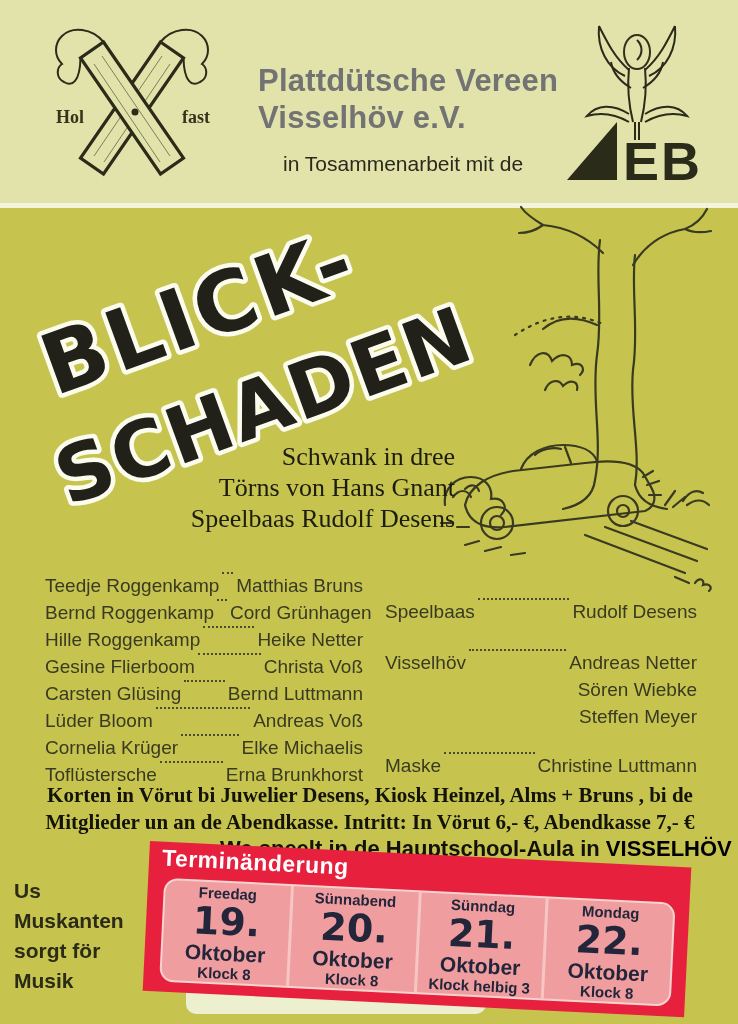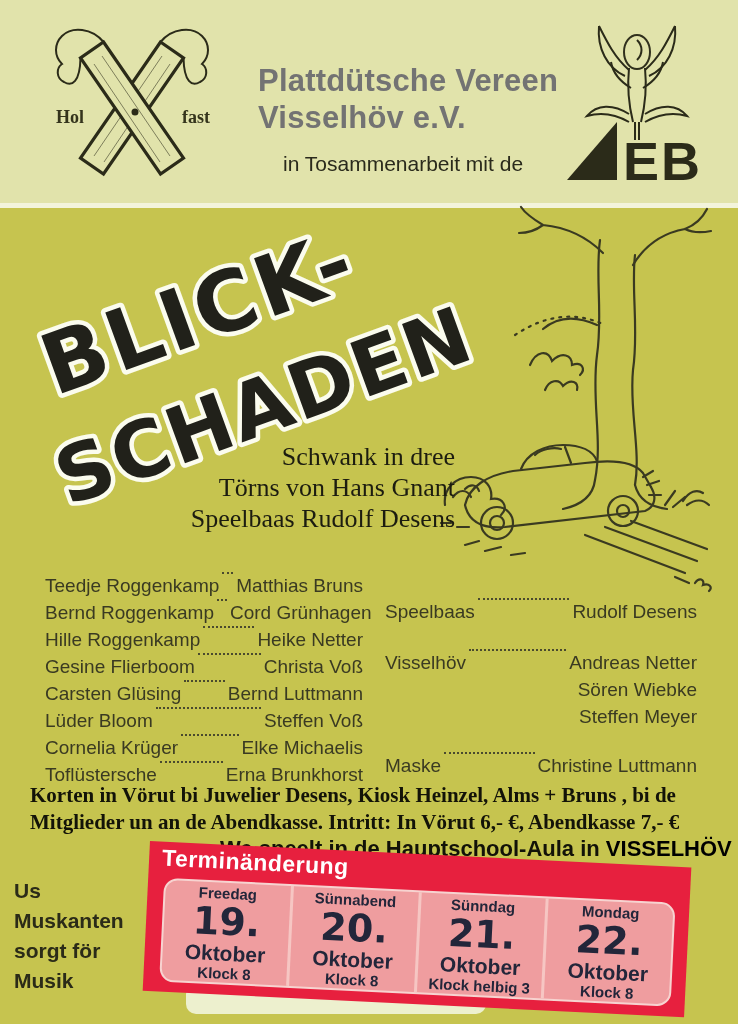--- a/index.html
+++ b/index.html
@@ -47,21 +47,21 @@
   .cast-row{
     display:flex;align-items:flex-start;
     font-size:19px;line-height:27px;color:#3a3a22;white-space:nowrap;
   }
   .cast-row .leader{flex:1;border-bottom:2px dotted #4a4a2e;margin:0 3px 6px 3px;min-width:10px;}
   .cast-row.right-only{justify-content:flex-end;}
   .gap-md{margin-top:24px;}
   .gap-sm{margin-top:22px;}
   
   .tickets{
-    position:absolute;left:30px;top:782px;width:680px;
+    position:absolute;left:30px;top:782px;width:680px;text-align:center;
     font-family:"Liberation Serif",serif;font-weight:bold;
     font-size:21px;line-height:27px;color:#131308;z-index:2;
   }
   
   .venue{
     position:absolute;left:220px;top:836px;white-space:nowrap;
     font-size:22px;font-weight:bold;color:#121208;z-index:3;
   }
   .venue .highlight{color:#000000;}
   
@@ -214,21 +214,21 @@
       <span>Christa Voß</span>
     </div>
   <div class="cast-row">
       <span>Carsten Glüsing</span>
       <span class="leader"></span>
       <span>Bernd Luttmann</span>
     </div>
   <div class="cast-row">
       <span>Lüder Bloom</span>
       <span class="leader"></span>
-      <span>Steffen Voß</span>
+      <span>Andreas Voß</span>
     </div>
   <div class="cast-row">
       <span>Cornelia Krüger</span>
       <span class="leader"></span>
       <span>Elke Michaelis</span>
     </div>
   <div class="cast-row">
       <span>Toflüstersche</span>
       <span class="leader"></span>
       <span>Erna Brunkhorst</span>

